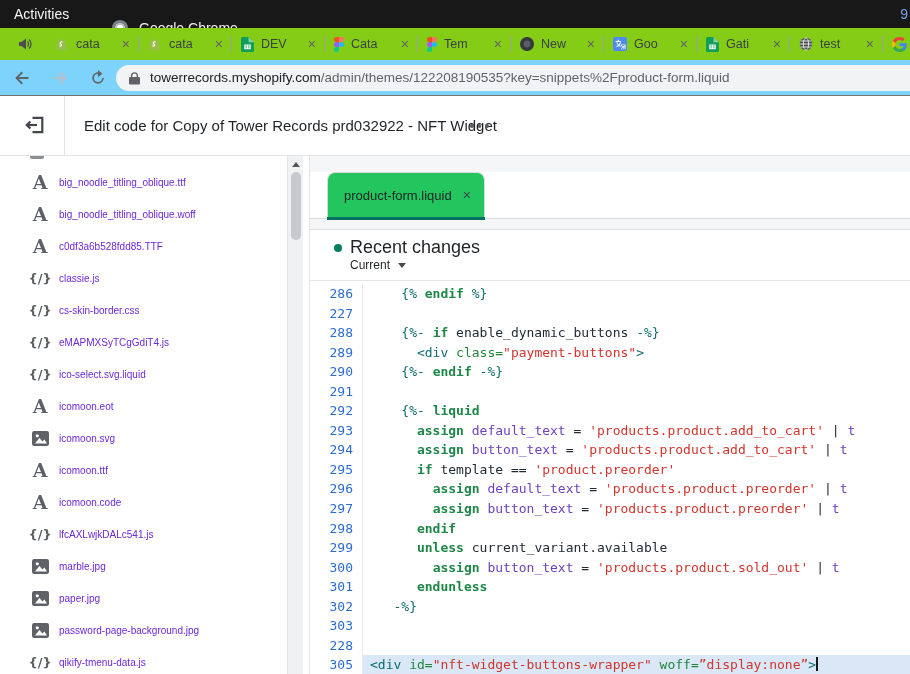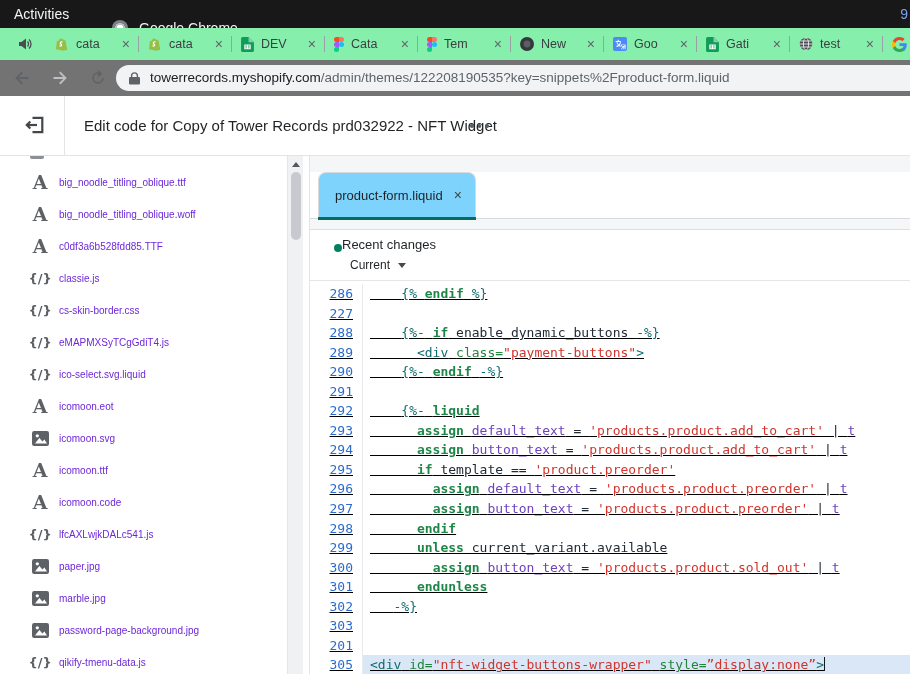--- a/index.html
+++ b/index.html
@@ -8,30 +8,30 @@
   
   #ubar{position:absolute;left:0;top:0;width:910px;height:28px;background:#181818;color:#f2f3f3;}
   #ubar .act{position:absolute;left:14px;top:0;line-height:28px;font-size:14px;}
   #appmenu{position:absolute;left:112px;top:0;height:36px;display:flex;align-items:flex-end;gap:11px;}
   .chrome-ico{width:16px;height:16px;border-radius:50%;
      background:radial-gradient(circle,#fff 0 3px,#b9bcbf 3px 5px,#7d8084 5px 8px);}
   #appmenu .lbl{font-size:14px;}
   .caret-down{width:0;height:0;border-left:5px solid transparent;border-right:5px solid transparent;border-top:6px solid #e8e9ea;}
   .ustatus{position:absolute;right:2px;top:0;line-height:28px;font-size:14px;color:#7ba3e9;}
   
-  #tabstrip{position:absolute;left:0;top:28px;width:910px;height:32px;background:#86efac;}
+  #tabstrip{position:absolute;left:0;top:28px;width:910px;height:32px;background:#84cc16;}
   #audio-ind{position:absolute;left:18px;top:9px;}
   #tab-list{position:absolute;left:46px;top:0;height:32px;display:flex;}
   .btab{position:relative;width:93px;box-sizing:border-box;display:flex;align-items:center;gap:7px;padding:0 9px 0 9px;}
   .btab::after{content:"";position:absolute;right:0;top:8px;width:1px;height:16px;background:#9aa0a6;}
   .btab .tlbl{flex:1;font-size:12.5px;color:#3b4043;white-space:nowrap;overflow:hidden;}
   .btab .tclose{font-size:14px;color:#5f6368;line-height:14px;}
   .btab .fav{display:flex;align-items:center;flex:none;}
   
-  #toolbar{position:absolute;left:0;top:60px;width:910px;height:36px;background:#737373;border-bottom:1px solid #737373;box-sizing:border-box;}
+  #toolbar{position:absolute;left:0;top:60px;width:910px;height:36px;background:#7dd3fc;border-bottom:1px solid #737373;box-sizing:border-box;}
   .navbtn{position:absolute;top:8px;width:20px;height:20px;}
   #omnibox{position:absolute;left:116px;top:5px;width:812px;height:26px;border-radius:13px;background:#f1f3f4;}
   #omnibox .lock{position:absolute;left:13px;top:6px;}
   #omnibox .url{position:absolute;left:34px;top:0;line-height:26px;font-size:13.5px;white-space:nowrap;}
   .url .dom{color:#202124;}
   .url .path{color:#5f6368;}
   
   #pheader{position:absolute;left:0;top:96px;width:910px;height:60px;background:#fff;border-bottom:1px solid #e2e4e6;box-sizing:border-box;}
   #exitbtn{position:absolute;left:24px;top:18px;width:22px;height:22px;}
   #pheader .vdiv{position:absolute;left:64px;top:0;width:1px;height:59px;background:#e2e4e6;}
@@ -46,30 +46,30 @@
   .frow .fic{width:22px;display:flex;justify-content:center;align-items:center;margin-right:8px;flex:none;}
   .frow .fname{font-size:10px;color:#6d28d9;white-space:nowrap;}
   .fi-font{font-family:"DejaVu Serif",serif;font-weight:bold;font-size:19px;color:#5d6165;line-height:20px;}
   .fi-code{font-family:"DejaVu Sans",sans-serif;font-weight:600;font-size:13px;color:#5d6165;}
   #strack{position:absolute;left:287px;top:156px;width:16px;height:518px;background:#f0f1f2;border-left:1px solid #e4e5e7;box-sizing:border-box;}
   #strack .sarrow{position:absolute;left:4px;top:6px;width:0;height:0;border-left:4px solid transparent;border-right:4px solid transparent;border-bottom:5px solid #54575a;}
   #strack .sthumb{position:absolute;left:2.5px;top:16px;width:10px;height:68px;background:#c6cacf;border-radius:5px;}
   
   #main{position:absolute;left:309px;top:156px;width:601px;height:518px;background:#f5f6f7;border-left:1px solid #e2e4e6;box-sizing:border-box;}
   .tabrow{position:absolute;left:0;top:16px;width:600px;height:47px;background:#fff;border-bottom:1px solid #d8dadd;box-sizing:border-box;}
-  .etab{position:absolute;left:8px;top:0;width:158px;height:47px;background:#7dd3fc;border:1px solid #d8dadd;border-bottom:none;border-radius:8px 8px 0 0;box-sizing:border-box;}
+  .etab{position:absolute;left:17px;top:0;width:158px;height:47px;background:#22c55e;border:1px solid #d8dadd;border-bottom:none;border-radius:8px 8px 0 0;box-sizing:border-box;}
   .etab .elbl{position:absolute;left:16px;top:0;line-height:45px;font-size:13px;color:#1f2326;}
   .etab .eclose{position:absolute;right:13px;top:0;line-height:45px;font-size:14px;color:#3f4347;}
   .greenbar{position:absolute;left:-1px;right:-1px;bottom:-1px;height:3.5px;background:var(--accent-green);}
   .recent{position:absolute;left:0;top:73px;width:600px;height:52px;background:#fff;border-top:1px solid #dcdee1;border-bottom:1px solid #e4e6e8;box-sizing:border-box;}
   .recent .dot{position:absolute;left:24px;top:14px;width:8px;height:8px;border-radius:50%;background:var(--shopify-green-dot);}
-  .recent .rc{position:absolute;left:32px;top:7px;font-size:13px;color:#1f2326;}
+  .recent .rc{position:absolute;left:40px;top:7px;font-size:18px;color:#1f2326;}
   .recent .curr{position:absolute;left:40px;top:28px;display:flex;align-items:center;gap:8px;font-size:12px;color:#1f2326;}
   .caret-down.dark{border-top-color:#45494d;border-left-width:4px;border-right-width:4px;border-top-width:5px;}
-  .codearea{position:absolute;left:0;top:125px;width:600px;bottom:0;background:#fff;overflow:hidden;padding-top:3px;box-sizing:border-box;text-decoration:underline;}
+  .codearea{position:absolute;left:0;top:125px;width:600px;bottom:0;background:#fff;overflow:hidden;padding-top:3px;box-sizing:border-box;}
   .crow{display:flex;height:19.55px;line-height:19.55px;font-family:"DejaVu Sans Mono",monospace;font-size:13px;}
   .crow .ln{width:43px;flex:none;text-align:right;padding-right:9px;color:var(--line-number);}
   .crow .lc{flex:1;border-left:1px solid #e8eaec;padding-left:7px;white-space:pre;overflow:hidden;}
   .crow.active .lc{background:var(--active-line-bg);}
   .tok-p{color:var(--plain);}
   .tok-k{color:var(--keyword);font-weight:bold;}
   .tok-d{color:var(--delimiter);}
   .tok-t{color:var(--tag);}
   .tok-a{color:var(--attr);}
   .tok-s{color:var(--string);}
@@ -342,31 +342,31 @@
           <span class="fname">lfcAXLwjkDALc541.js</span>
         </div>
         <div class="frow">
           <span class="fic">
             <svg width="17" height="15" viewBox="0 0 17 15">
               <rect width="17" height="15" rx="2.2" fill="#5e6266"></rect>
               <circle cx="5.3" cy="4.8" r="1.6" fill="#fff"></circle>
               <path d="M3 12.5 7.4 7l3 3.6 2-2.1 2.6 4z" fill="#fff"></path>
             </svg>
           </span>
-          <span class="fname">paper.jpg</span>
+          <span class="fname">marble.jpg</span>
         </div>
         <div class="frow">
           <span class="fic">
             <svg width="17" height="15" viewBox="0 0 17 15">
               <rect width="17" height="15" rx="2.2" fill="#5e6266"></rect>
               <circle cx="5.3" cy="4.8" r="1.6" fill="#fff"></circle>
               <path d="M3 12.5 7.4 7l3 3.6 2-2.1 2.6 4z" fill="#fff"></path>
             </svg>
           </span>
-          <span class="fname">marble.jpg</span>
+          <span class="fname">paper.jpg</span>
         </div>
         <div class="frow">
           <span class="fic">
             <svg width="17" height="15" viewBox="0 0 17 15">
               <rect width="17" height="15" rx="2.2" fill="#5e6266"></rect>
               <circle cx="5.3" cy="4.8" r="1.6" fill="#fff"></circle>
               <path d="M3 12.5 7.4 7l3 3.6 2-2.1 2.6 4z" fill="#fff"></path>
             </svg>
           </span>
           <span class="fname">password-page-background.jpg</span>
@@ -468,24 +468,24 @@
           </div>
           <div class="crow">
             <div class="ln">302</div>
             <div class="lc"><span class="tok-p">   </span><span class="tok-d">-%}</span></div>
           </div>
           <div class="crow">
             <div class="ln">303</div>
             <div class="lc"></div>
           </div>
           <div class="crow">
-            <div class="ln">201</div>
+            <div class="ln">228</div>
             <div class="lc"></div>
           </div>
           <div class="crow active">
             <div class="ln">305</div>
-            <div class="lc"><span class="tok-t">&lt;div</span><span class="tok-p"> </span><span class="tok-a">id=</span><span class="tok-s">"nft-widget-buttons-wrapper"</span><span class="tok-p"> </span><span class="tok-a">style=</span><span class="tok-s">”display:none”</span><span class="tok-t">&gt;</span><span class="caret-bar"></span></div>
+            <div class="lc"><span class="tok-t">&lt;div</span><span class="tok-p"> </span><span class="tok-a">id=</span><span class="tok-s">"nft-widget-buttons-wrapper"</span><span class="tok-p"> </span><span class="tok-a">woff=</span><span class="tok-s">”display:none”</span><span class="tok-t">&gt;</span><span class="caret-bar"></span></div>
           </div>
         </div>
     </div>
   </div>
 
 </div>
 
 </body></html>

